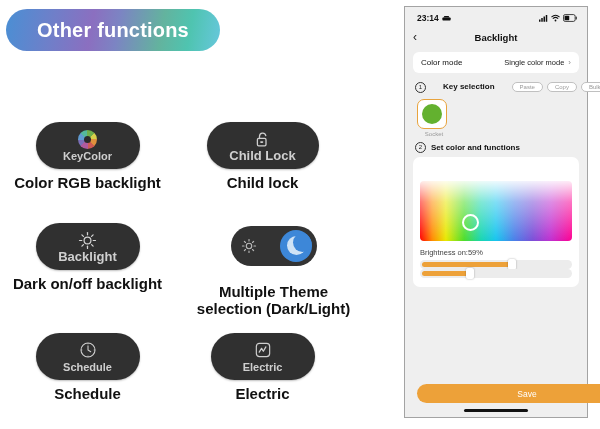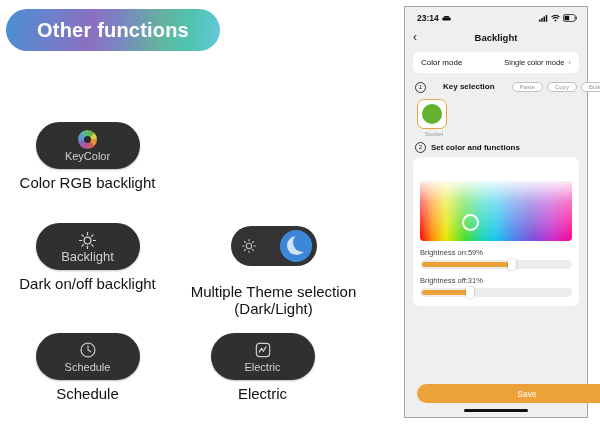--- a/index.html
+++ b/index.html
@@ -25,20 +25,21 @@
     display:flex;align-items:center;justify-content:center;
   }
   #title-banner span{
     color:#ffffff;font-size:20px;font-weight:bold;letter-spacing:.2px;
   }
 
   .fn-cell{
     position:absolute;
     width:175px;
     text-align:center;
+    font-weight:bold;
   }
   .fn-pill{
     width:104px;height:47px;
     margin:0 auto;
     border-radius:24px;
     background:#303030;
     position:relative;
     display:flex;flex-direction:column;align-items:center;justify-content:center;
     box-shadow:0 1px 2px rgba(0,0,0,.25);
   }
@@ -182,20 +183,33 @@
   <div class="fn-cell" style="left:0px;top:122px;">
     <div class="fn-pill">
       <div class="pill-icon">
         <div class="aperture"></div>
       </div>
       <div class="pill-label">KeyColor</div>
     </div>
     <div class="fn-caption">Color RGB backlight</div>
   </div>
 
+  <div class="fn-cell" style="left:175px;top:122px;">
+    <div class="fn-pill wide">
+      <div class="pill-icon">
+        <svg width="17" height="19" viewBox="0 0 17 19">
+          <path d="M5.5 8.5 V6.2 A3.2 3.2 0 0 1 11.8 5.6" fill="none" stroke="#cfcfcf" stroke-width="1.3" stroke-linecap="round"></path>
+          <rect x="3.4" y="8.4" width="8.6" height="7.4" rx="1.3" fill="none" stroke="#cfcfcf" stroke-width="1.3"></rect>
+          <rect x="6.1" y="11.3" width="3.2" height="1.6" rx=".8" fill="#cfcfcf"></rect>
+        </svg>
+      </div>
+      <div class="pill-label big">Child Lock</div>
+    </div>
+    <div class="fn-caption">Child lock</div>
+  </div>
 
   <div class="fn-cell" style="left:0px;top:223px;">
     <div class="fn-pill">
       <div class="pill-icon">
         <svg width="19" height="19" viewBox="0 0 20 20">
           <circle cx="10" cy="10" r="3.6" fill="none" stroke="#d4d4d4" stroke-width="1.3"></circle>
           <g stroke="#d4d4d4" stroke-width="1.3" stroke-linecap="round">
             <line x1="10" y1="1.6" x2="10" y2="4"></line>
             <line x1="10" y1="16" x2="10" y2="18.4"></line>
             <line x1="1.6" y1="10" x2="4" y2="10"></line>
@@ -336,21 +350,20 @@
     <div id="gradient-box">
       <div id="picker-ring"></div>
     </div>
 
     <div class="slider-label">Brightness on:59%</div>
     <div class="slider-track">
       <div class="slider-fill" style="width:59%"></div>
       <div class="slider-knob" style="left:58%"></div>
     </div>
 
-    <div class="slider-label">Brightness off:31%</div>
     <div class="slider-track">
       <div class="slider-fill" style="width:31%"></div>
       <div class="slider-knob" style="left:30%"></div>
     </div>
   </div>
 
   <div id="save-btn">Save</div>
   <div id="home-indicator"></div>
 
 </div>

